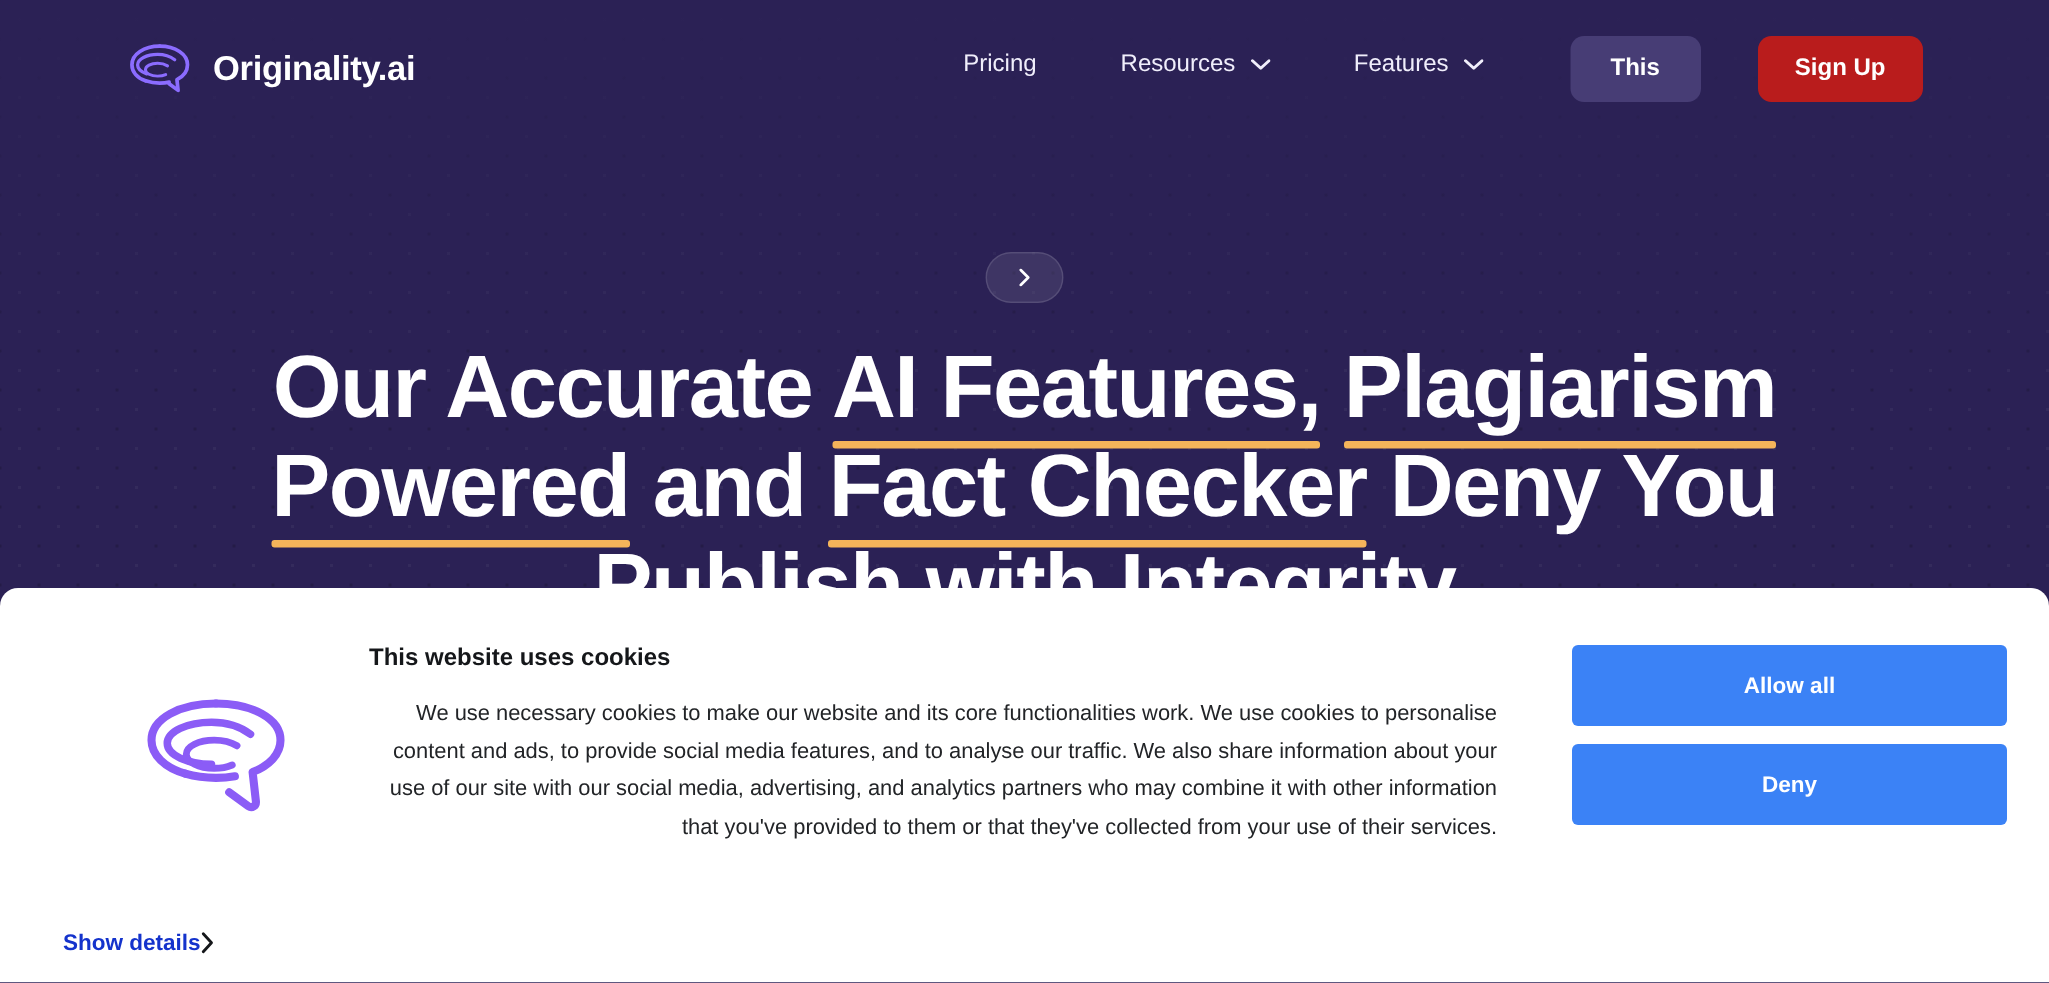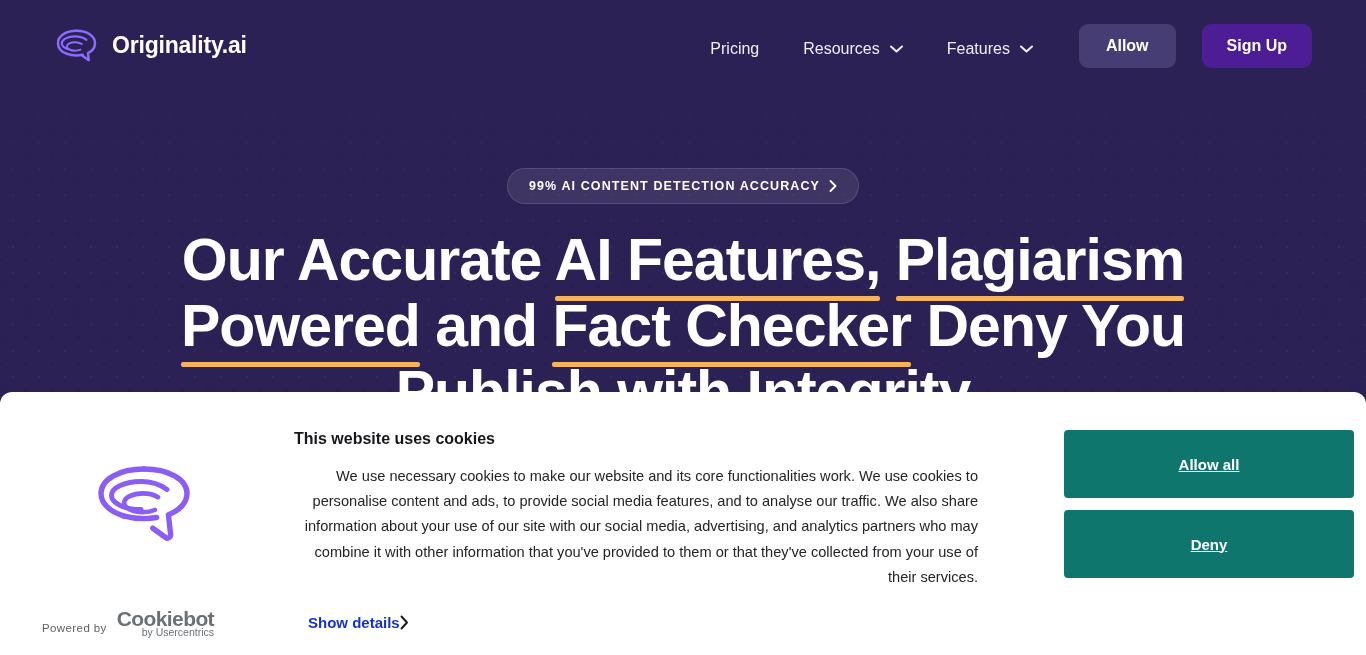--- a/index.html
+++ b/index.html
@@ -23,50 +23,50 @@
   .page-bg::after{
     content:""; position:absolute; inset:0;
     background:linear-gradient(180deg, rgba(43,33,85,1) 0%, rgba(43,33,85,.55) 18%, rgba(43,33,85,0) 42%);
     pointer-events:none;
   }
 
   
   .header{
     position:absolute; top:0; left:0; right:0; height:91px;
     display:flex; align-items:center;
-    padding:0 54px;
+    padding:0 84px;
     z-index:5;
   }
   .brand{ display:flex; align-items:center; gap:14px; }
   .brand-mark{ width:44px; height:38px; display:block; }
   .brand-name{
     color:#ffffff; font-size:23px; font-weight:bold; letter-spacing:-.2px;
   }
 
   .nav{
     margin-left:auto;
-    display:flex; align-items:flex-end; gap:4px;
+    display:flex; align-items:flex-start; gap:16px;
   }
   .nav-link{
     color:#f0eefb; font-size:16px; font-weight:500;
     padding:10px 20px; display:flex; align-items:center; gap:10px;
     cursor:pointer; white-space:nowrap;
   }
   .chev{ width:13px; height:8px; display:block; }
 
   .btn-login{
     margin-left:22px;
     background:#473d75; color:#ffffff;
     font-size:16px; font-weight:bold;
     padding:13px 27px; border-radius:9px; border:none;
     cursor:pointer; font-family:inherit;
   }
   .btn-signup{
     margin-left:22px;
-    background:#4c1d95; color:#ffffff;
+    background:#b91c1c; color:#ffffff;
     font-size:16px; font-weight:bold;
     padding:13px 25px; border-radius:9px; border:none;
     cursor:pointer; font-family:inherit;
   }
 
   
   .hero{
     position:absolute; top:91px; left:0; right:0;
     text-align:center; z-index:2;
   }
@@ -102,22 +102,21 @@
     background:#f5b45a; border-radius:2px;
   }
 
   
   .cookie{
     position:absolute; left:0; right:0; bottom:0; top:392px;
     background:#ffffff;
     border-radius:12px 12px 0 0;
     z-index:20;
     display:flex;
-    padding:26px 12px 0 42px;
-    gap:48px;
+    padding:26px 28px 0 42px;
   }
   .cookie-logo-col{
     width:204px; flex:0 0 204px;
     display:flex; align-items:flex-start; justify-content:center;
     padding-top:42px;
   }
   .cookie-brain{ width:104px; height:96px; display:block; }
 
   .cookie-body{
     flex:1 1 auto;
@@ -133,25 +132,25 @@
     max-width:752px;
     text-align:right;
   }
 
   .cookie-actions{
     width:290px; flex:0 0 290px;
     display:flex; flex-direction:column; gap:12px;
     padding-top:12px;
   }
   .cookie-btn{
-    background:#0f766e; color:#ffffff;
+    background:#3b82f6; color:#ffffff;
     font-size:15px; font-weight:bold;
     border:none; border-radius:4px;
-    height:68px; width:100%;
-    cursor:pointer; font-family:inherit;text-decoration:underline;
+    height:54px; width:100%;
+    cursor:pointer; font-family:inherit;
   }
 
   
   .cookie-footer{
     position:absolute; left:42px; bottom:18px;
     display:flex; align-items:center; gap:62px;
     z-index:21;
   }
   .powered{
     display:flex; align-items:flex-end; gap:10px;
@@ -216,29 +215,28 @@
 
     <div class="nav-link">
       <span>Features</span>
       <span>
         <svg class="chev" viewBox="0 0 13 8" fill="none" xmlns="http://www.w3.org/2000/svg">
           <path d="M1 1.5L6.5 6.5L12 1.5" stroke="#f0eefb" stroke-width="2" stroke-linecap="round" stroke-linejoin="round"></path>
         </svg>
       </span>
     </div>
 
-    <button class="btn-login">Allow</button>
+    <button class="btn-login">This</button>
     <button class="btn-signup">Sign Up</button>
   </nav>
 </div>
 
 <div class="hero">
 
   <div class="badge">
-    <span class="badge-text">99% AI CONTENT DETECTION ACCURACY</span>
     <span>
       <svg class="badge-arrow" viewBox="0 0 8 12" fill="none" xmlns="http://www.w3.org/2000/svg">
         <path d="M1.5 1L6.5 6L1.5 11" stroke="#ffffff" stroke-width="1.8" stroke-linecap="round" stroke-linejoin="round"></path>
       </svg>
     </span>
   </div>
 
   <h1 class="headline">
     <span>Our Accurate </span><span class="u">AI Features,</span>
     <span class="u">Plagiarism</span>
@@ -267,27 +265,20 @@
   </div>
 
   <div class="cookie-actions">
     <button class="cookie-btn">Allow all</button>
     <button class="cookie-btn">Deny</button>
   </div>
 </div>
 
 <div class="cookie-footer">
 
-  <div class="powered">
-    <span class="powered-label">Powered by</span>
-    <span class="cookiebot-logo">
-      <span class="cookiebot-name">Cookiebot</span>
-      <span class="cookiebot-sub">by Usercentrics</span>
-    </span>
-  </div>
 
   <div class="show-details">
     <span class="show-details-text">Show details</span>
     <span>
       <svg class="sd-arrow" viewBox="0 0 9 15" fill="none" xmlns="http://www.w3.org/2000/svg">
         <path d="M1.5 1.5L7 7.5L1.5 13.5" stroke="#15171a" stroke-width="1.9" stroke-linecap="round" stroke-linejoin="round"></path>
       </svg>
     </span>
   </div>
 </div>

